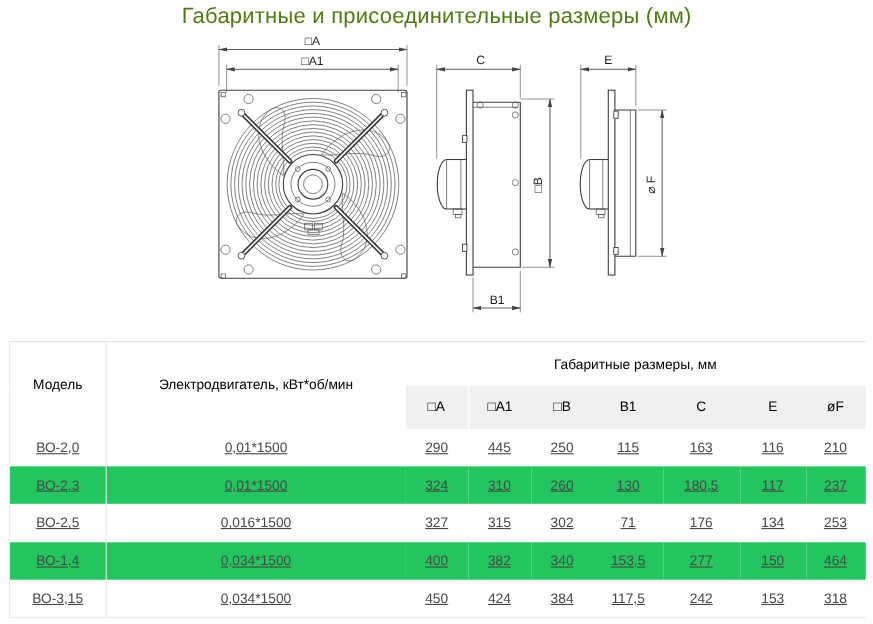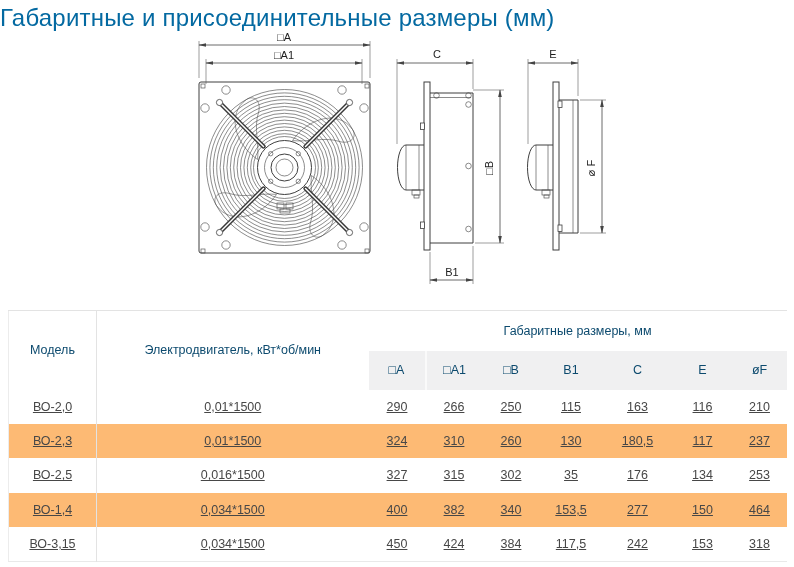--- a/index.html
+++ b/index.html
@@ -1,47 +1,47 @@
 <!DOCTYPE html>
 <html><head>
 <meta charset="utf-8">
 <style>
   html,body { margin:0; padding:0; background:#fff; }
   body { width:794px; height:567px; overflow:hidden;
          font-family:"Liberation Sans","DejaVu Sans",sans-serif; }
   .stage { position:relative; width:794px; height:567px; }
 
-  .title { position:absolute; top:4px; left:0; width:100%; text-align:left;
-           font-size:24px; font-weight:400; color:#0369a1; letter-spacing:.2px; }
+  .title { position:absolute; top:4px; left:0; width:100%; text-align:center;
+           font-size:20px; font-weight:400; color:#4d7c0f; letter-spacing:.2px; }
 
   svg.drawing { position:absolute; top:0; left:0; }
   .ln    { fill:none; stroke:#3f3f3f; stroke-width:1; }
   .tn    { fill:none; stroke:#4e4e4e; stroke-width:.65; }
   .blade { fill:none; stroke:#6c6c6c; stroke-width:.7; }
   .ext   { stroke:#5a5a5a; stroke-width:.6; }
   .dim   { stroke:#444; stroke-width:.8; fill:none; }
   .strut   { stroke:#383838; stroke-width:4.4; stroke-linecap:round; }
   .strutin { stroke:#fff; stroke-width:1.5; stroke-linecap:round; }
   .bolt  { fill:#fff; stroke:#3f3f3f; stroke-width:.8; }
   .dimtxt { font-size:11px; fill:#1d1d1d; }
 
   .tbl-wrap { position:absolute; top:310px; left:8px; }
   table.spec { border-collapse:collapse; table-layout:fixed; width:778px;
                font-size:12.5px; color:#474747;
                border-top:1px solid #e3e3e3; border-left:1px solid #ececec;
                border-bottom:1px solid #e9e9e9; }
-  table.spec th { font-weight:400; color:#0c4a6e; }
+  table.spec th { font-weight:400; color:#000000; }
   table.spec th, table.spec td { text-align:center; vertical-align:middle; padding:0; }
   .row-head1 { height:40px; }
   .row-head2 { height:39px; }
   tbody tr { height:34.4px;text-decoration:underline; }
   .c-model { border-right:1px solid #e3e3e3;margin-top:36px; }
   .row-head2 th { background:#f0f0f1; }
   .row-head2 th.divided { border-left:2px solid #fafafa; }
-  tbody tr.stripe { background:#fdba74; }
+  tbody tr.stripe { background:#22c55e; }
 </style>
 </head>
 <body>
 
 <div class="stage">
 
   <div class="title">Габаритные и присоединительные размеры (мм)</div>
 
   <svg class="drawing" width="794" height="300" viewBox="0 0 794 300">
     <defs>
@@ -234,21 +234,21 @@
           <th>C</th>
           <th>E</th>
           <th>øF</th>
         </tr>
       </thead>
       <tbody>
         <tr>
           <td class="c-model">ВО-2,0</td>
           <td>0,01*1500</td>
           <td>290</td>
-          <td>266</td>
+          <td>445</td>
           <td>250</td>
           <td>115</td>
           <td>163</td>
           <td>116</td>
           <td>210</td>
         </tr>
         <tr class="stripe">
           <td class="c-model">ВО-2,3</td>
           <td>0,01*1500</td>
           <td>324</td>
@@ -258,21 +258,21 @@
           <td>180,5</td>
           <td>117</td>
           <td>237</td>
         </tr>
         <tr>
           <td class="c-model">ВО-2,5</td>
           <td>0,016*1500</td>
           <td>327</td>
           <td>315</td>
           <td>302</td>
-          <td>35</td>
+          <td>71</td>
           <td>176</td>
           <td>134</td>
           <td>253</td>
         </tr>
         <tr class="stripe">
           <td class="c-model">ВО-1,4</td>
           <td>0,034*1500</td>
           <td>400</td>
           <td>382</td>
           <td>340</td>

